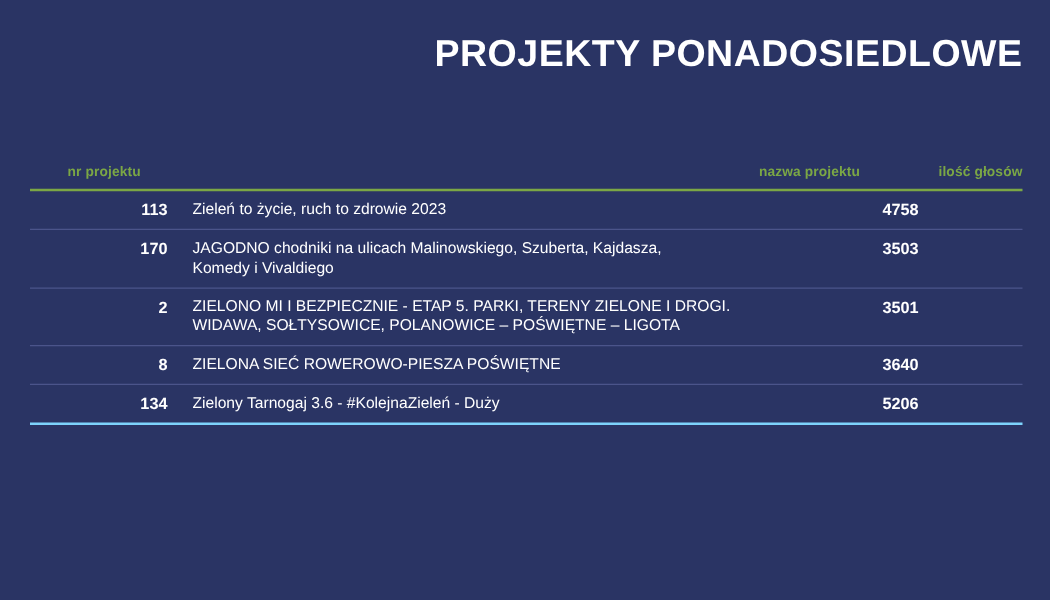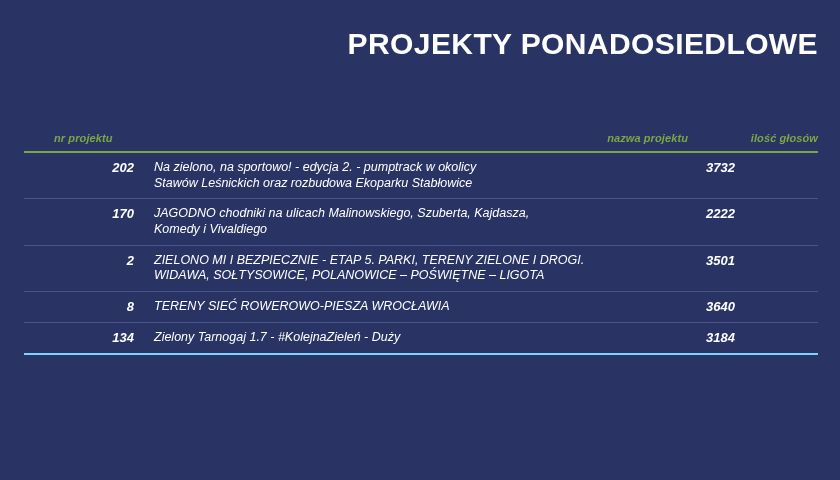--- a/index.html
+++ b/index.html
@@ -55,21 +55,20 @@
     font-weight: bold;
     letter-spacing: 0.4px;
     white-space: nowrap;
     text-align: right;
   }
 
   
   #table-wrap {
     padding: 0 22px 0 24px;
     box-sizing: border-box;
-    font-style: italic;
   }
   table#projects {
     width: 100%;
     border-collapse: collapse;
     table-layout: fixed;
   }
   table#projects col.c-num   { width: 112px; }
   table#projects col.c-name  { width: auto;  }
   table#projects col.c-votes { width: 130px; }
 
@@ -131,42 +130,41 @@
     </colgroup>
     <thead>
       <tr>
         <th class="h-num">nr projektu</th>
         <th class="h-name">nazwa projektu</th>
         <th class="h-votes">ilość głosów</th>
       </tr>
     </thead>
     <tbody>
       <tr>
-        <td class="t-num">202</td>
-        <td class="t-name">Na zielono, na sportowo! - edycja 2. - pumptrack w okolicy
-Stawów Leśnickich oraz rozbudowa Ekoparku Stabłowice</td>
-        <td class="t-votes">3732</td>
+        <td class="t-num">113</td>
+        <td class="t-name">Zieleń to życie, ruch to zdrowie 2023</td>
+        <td class="t-votes">4758</td>
       </tr>
       <tr>
         <td class="t-num">170</td>
         <td class="t-name">JAGODNO chodniki na ulicach Malinowskiego, Szuberta, Kajdasza,
 Komedy i Vivaldiego</td>
-        <td class="t-votes">2222</td>
+        <td class="t-votes">3503</td>
       </tr>
       <tr>
         <td class="t-num">2</td>
         <td class="t-name">ZIELONO MI I BEZPIECZNIE - ETAP 5. PARKI, TERENY ZIELONE I DROGI.
 WIDAWA, SOŁTYSOWICE, POLANOWICE – POŚWIĘTNE – LIGOTA</td>
         <td class="t-votes">3501</td>
       </tr>
       <tr>
         <td class="t-num">8</td>
-        <td class="t-name">TERENY SIEĆ ROWEROWO-PIESZA WROCŁAWIA</td>
+        <td class="t-name">ZIELONA SIEĆ ROWEROWO-PIESZA POŚWIĘTNE</td>
         <td class="t-votes">3640</td>
       </tr>
       <tr>
         <td class="t-num">134</td>
-        <td class="t-name">Zielony Tarnogaj 1.7 - #KolejnaZieleń - Duży</td>
-        <td class="t-votes">3184</td>
+        <td class="t-name">Zielony Tarnogaj 3.6 - #KolejnaZieleń - Duży</td>
+        <td class="t-votes">5206</td>
       </tr>
     </tbody>
   </table>
 </div>
 
 </body></html>

